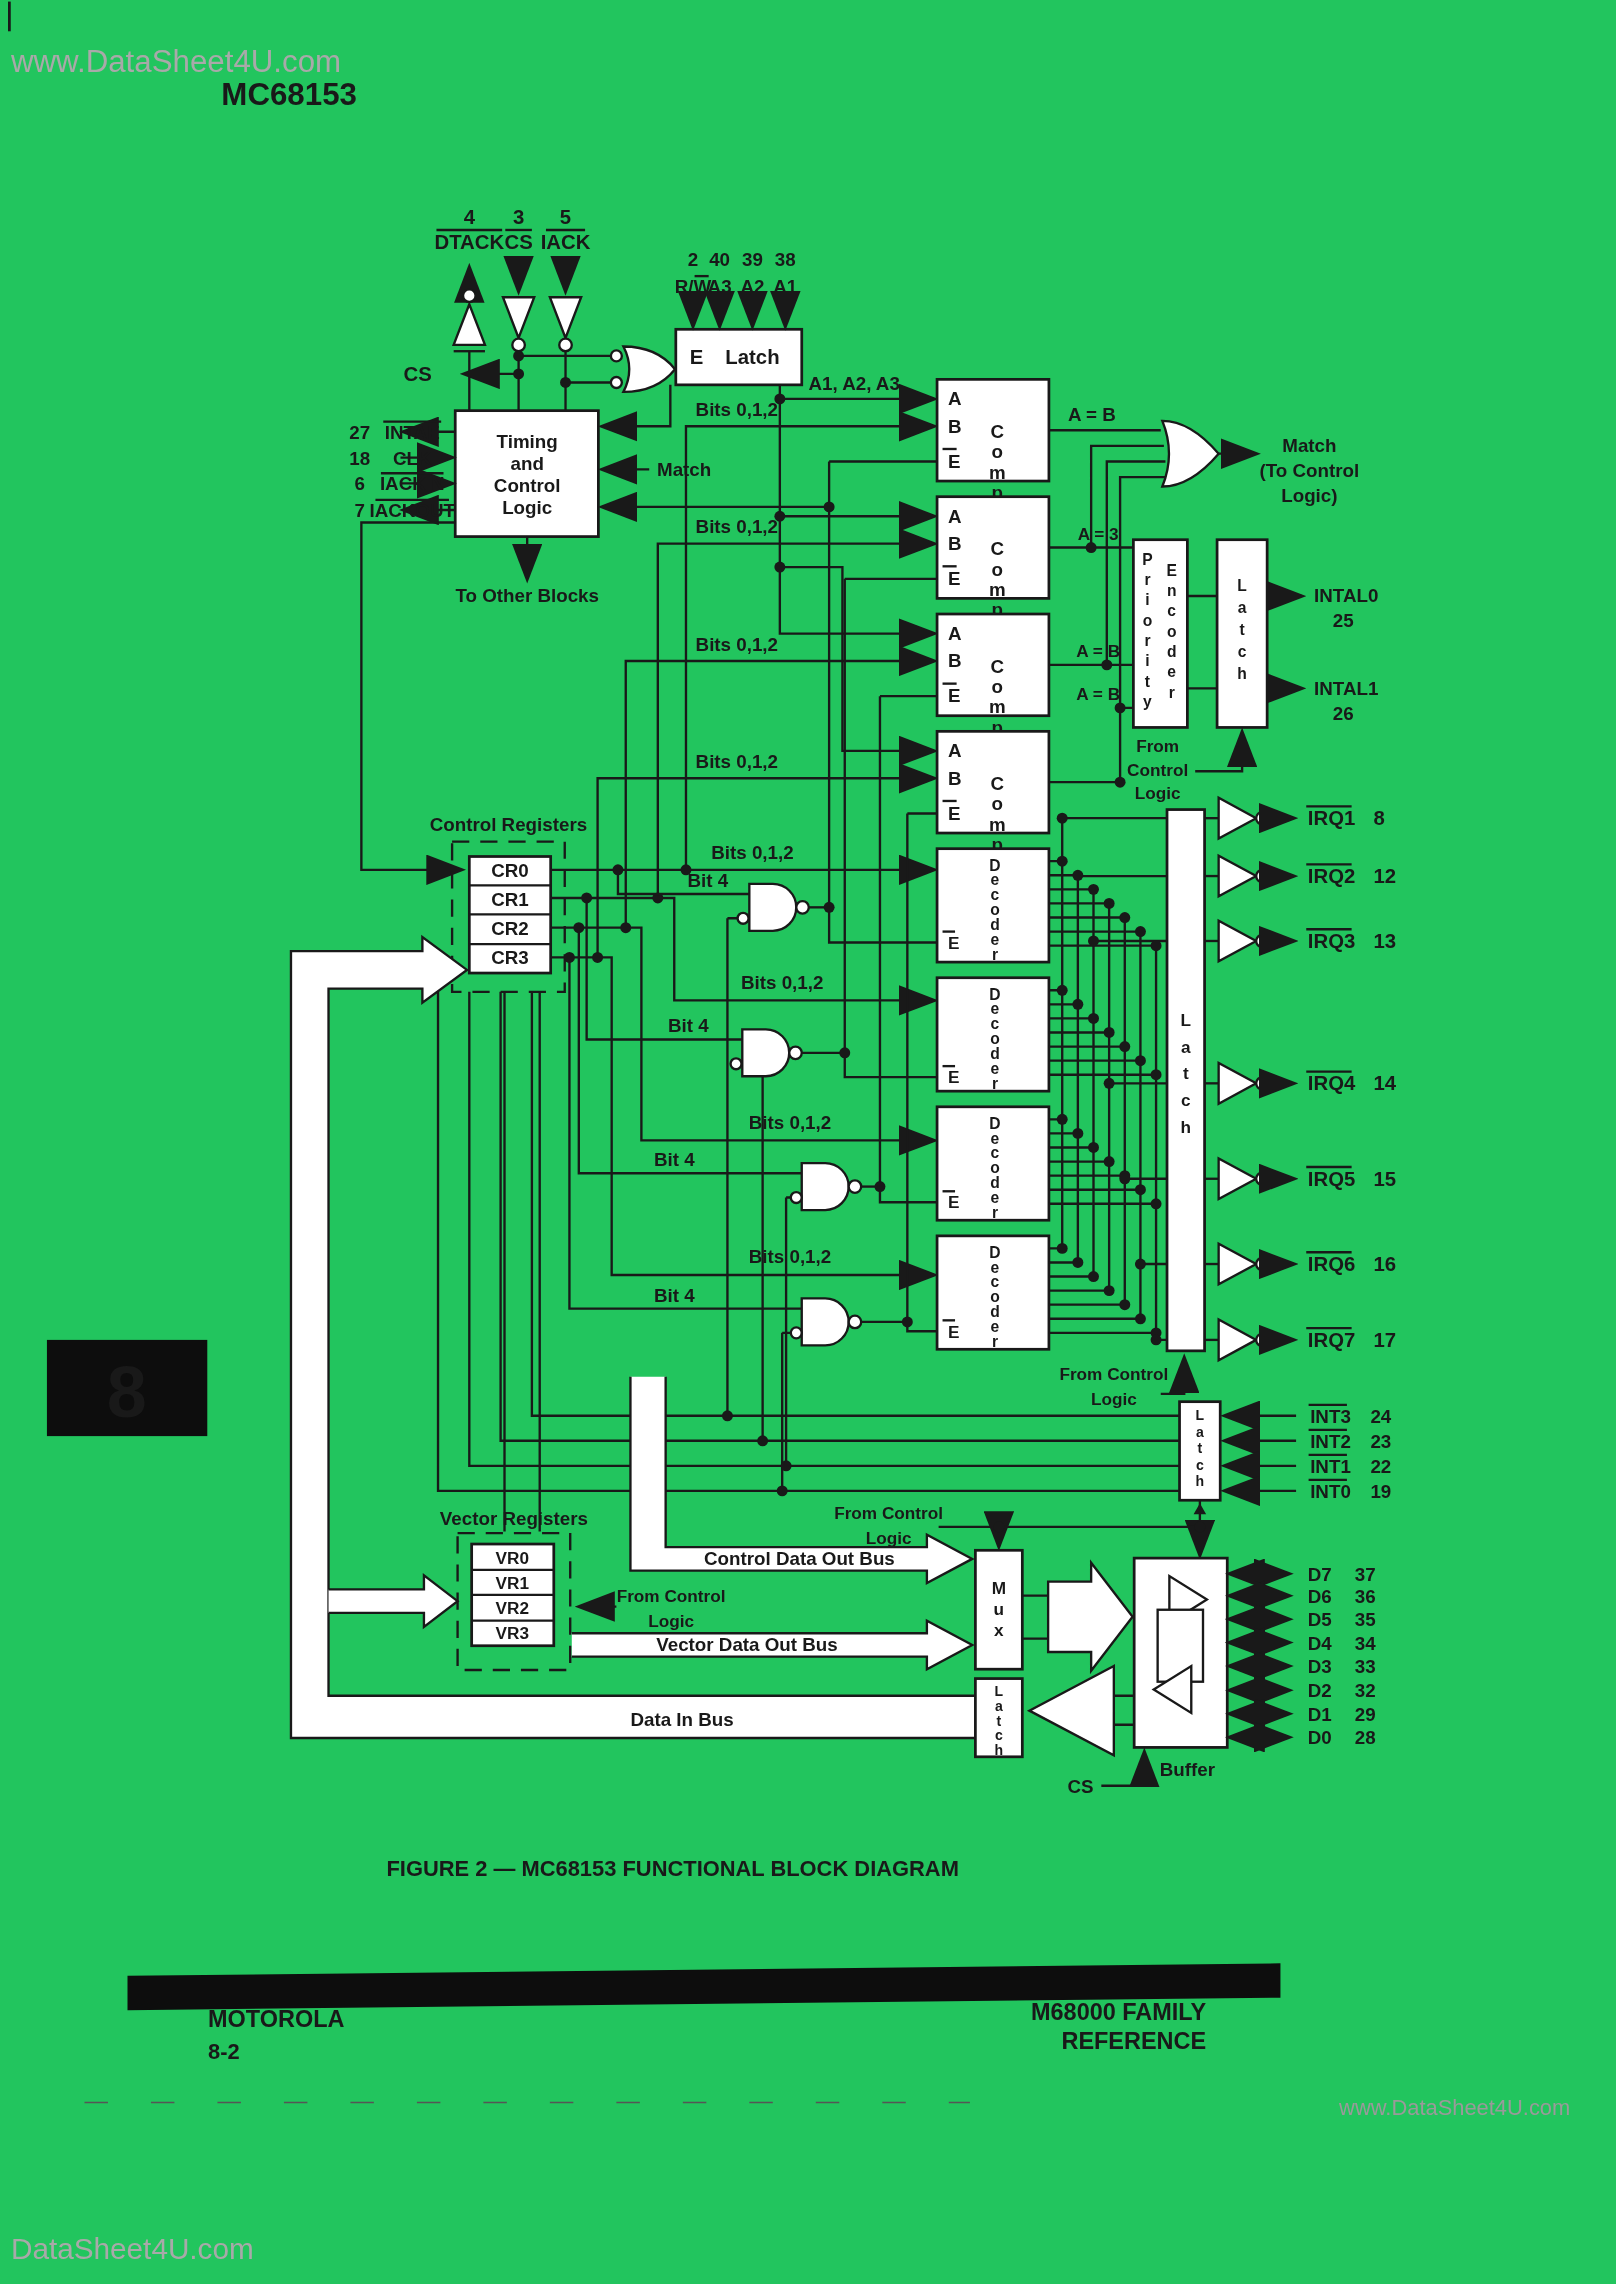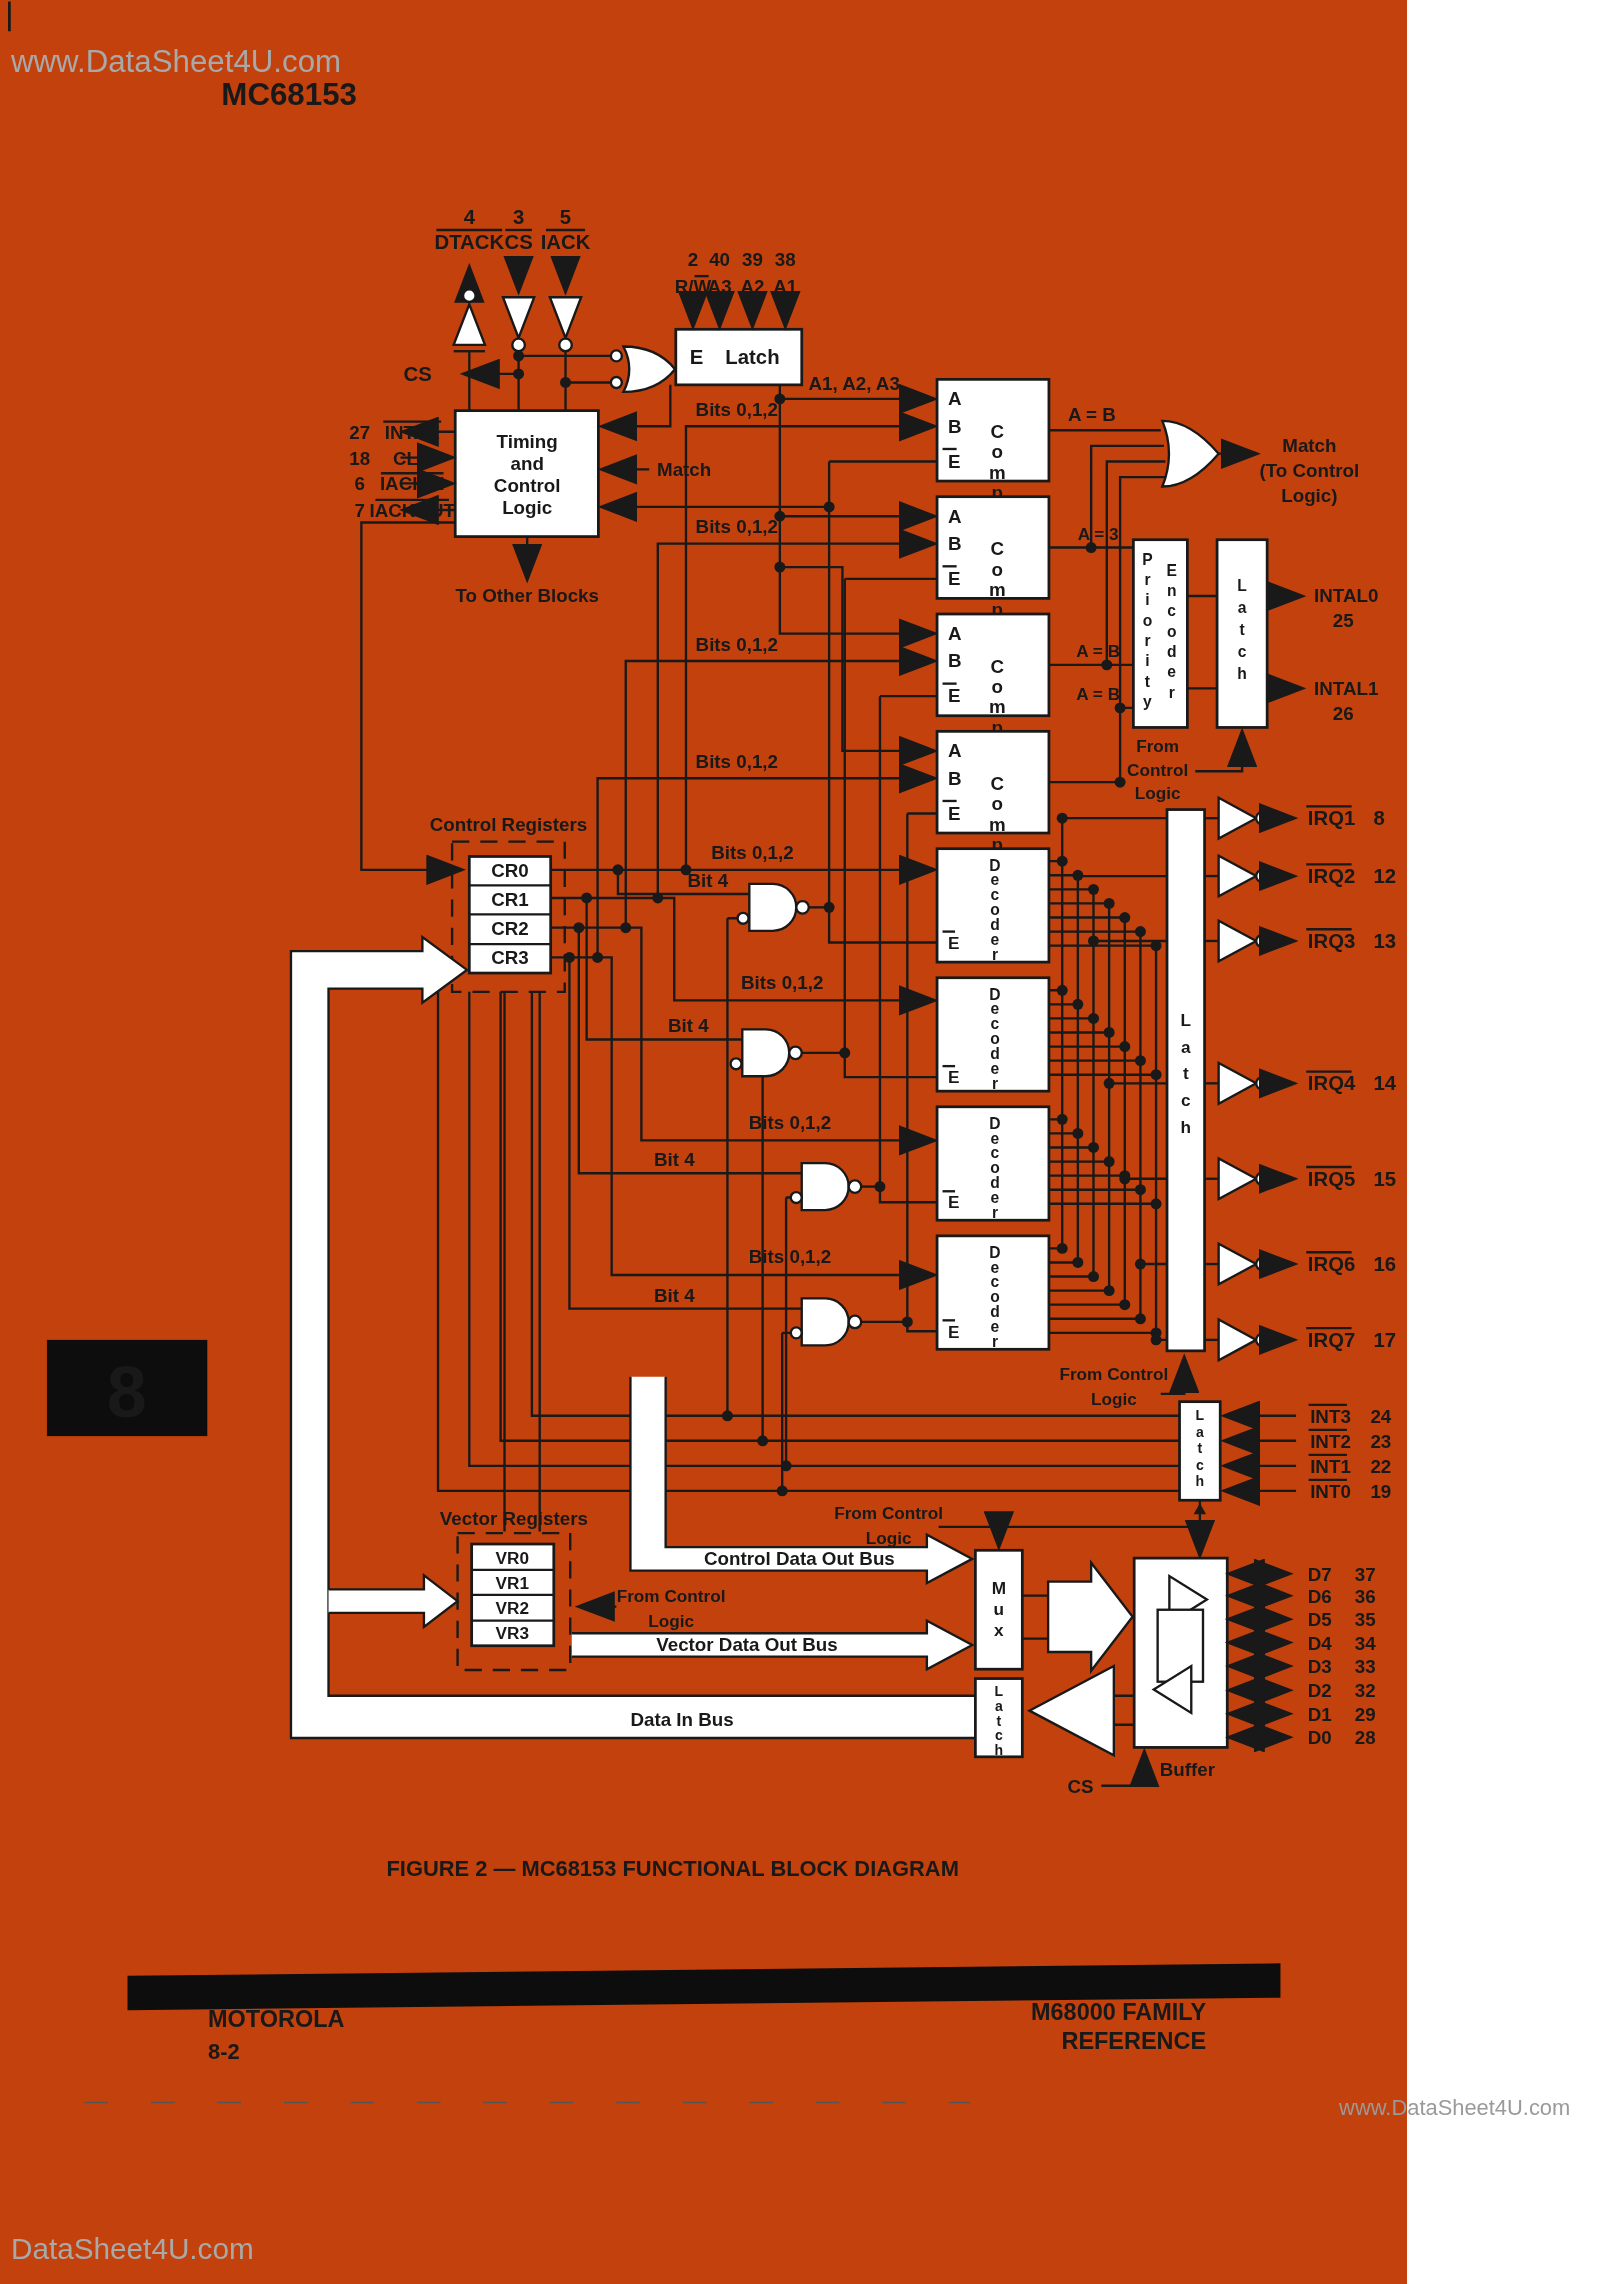--- a/index.html
+++ b/index.html
@@ -1,16 +1,16 @@
 <!DOCTYPE html>
 <html style="font-size:12.5px"><head>
 <meta charset="utf-8">
 <style>
   html,body{margin:0;padding:0;background:#fff}
-  .page{width:1407px;height:2284px;position:relative;background:#c2410c}
+  .page{width:1616px;height:2284px;position:relative;background:#22c55e}
   svg{display:block}
   text{font-family:"Liberation Sans",sans-serif;fill:#191919;font-weight:bold}
   .w{stroke:#191919;stroke-width:3;fill:none}
   .w2{stroke:#191919;stroke-width:3.5;fill:none}
   .bx{fill:#fff;stroke:#191919;stroke-width:3.5}
   .dsh{fill:none;stroke:#191919;stroke-width:3;stroke-dasharray:22 14}
   .dot{fill:#191919}
   .bub{fill:#fff;stroke:#191919;stroke-width:3}
   .tri{fill:#fff;stroke:#191919;stroke-width:3}
   .t18{font-size:18px}.t20{font-size:20px}.t22{font-size:22px}.t24{font-size:24px}

